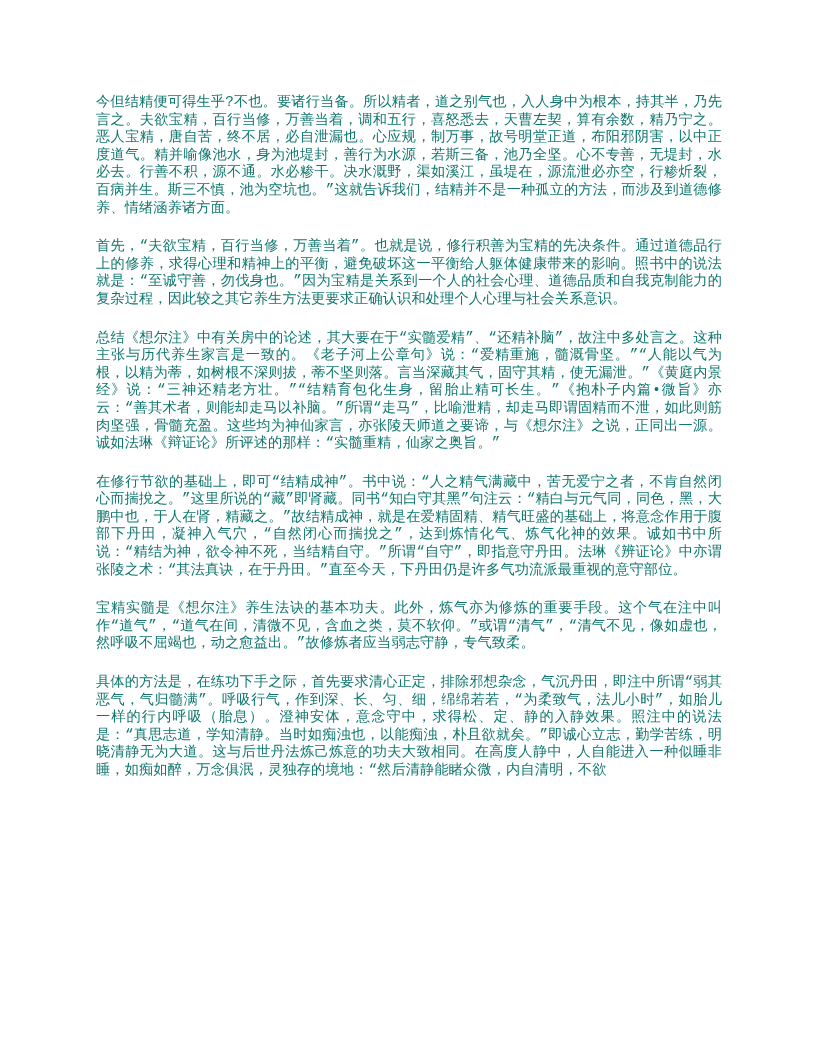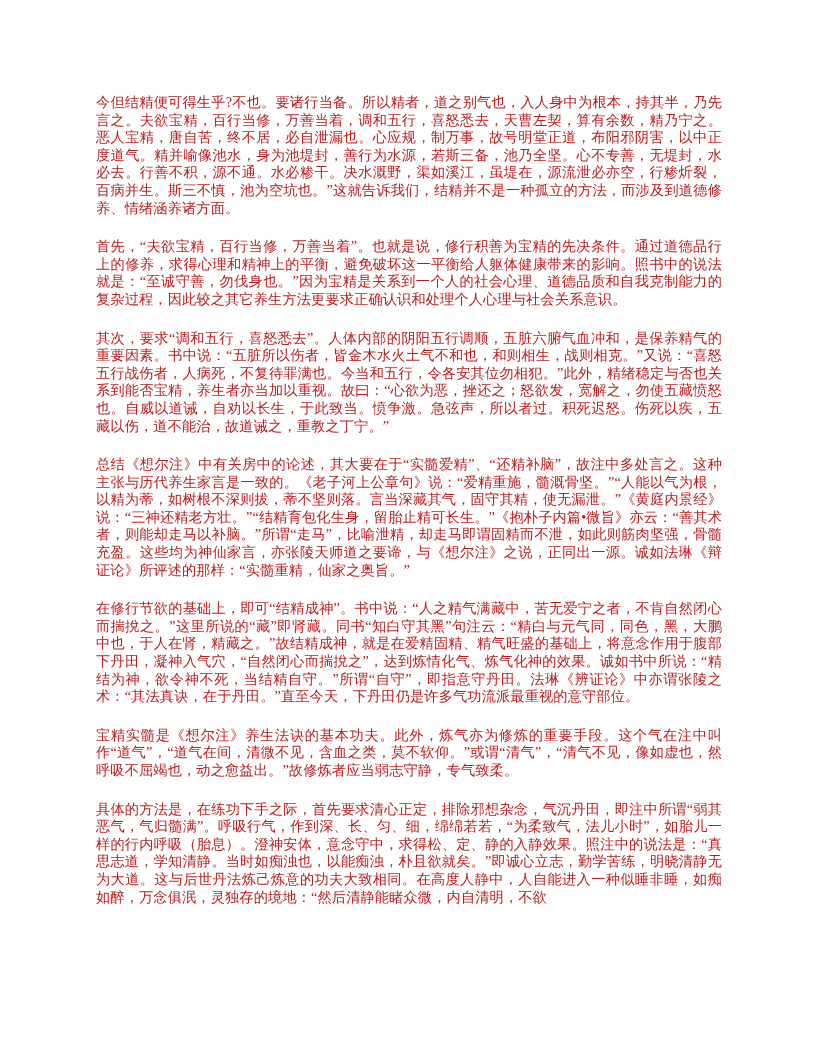--- a/index.html
+++ b/index.html
@@ -13,38 +13,38 @@
     height: 1056px;
     background: #ffffff;
     overflow: hidden;
     font-family: "Liberation Serif", "DejaVu Serif", serif;
   }
   .content {
     position: absolute;
     left: 96px;
     top: 94px;
     width: 626px;
-    color: #b91c1c;
+    color: #0f766e;
     font-size: 14.2px;
     line-height: 17.6px;
     letter-spacing: 0.15px;
     text-align: justify;
     text-justify: inter-ideograph;
+    font-family: Liberation Mono, monospace;
   }
   .content p {
     margin: 0 0 21px 0;
     padding: 0;
   }
 </style>
 </head>
 <body>
 
 <div class="page">
   <div class="content">
     <p>今但结精便可得生乎?不也。要诸行当备。所以精者，道之别气也，入人身中为根本，持其半，乃先言之。夫欲宝精，百行当修，万善当着，调和五行，喜怒悉去，天曹左契，算有余数，精乃宁之。恶人宝精，唐自苦，终不居，必自泄漏也。心应规，制万事，故号明堂正道，布阳邪阴害，以中正度道气。精并喻像池水，身为池堤封，善行为水源，若斯三备，池乃全坚。心不专善，无堤封，水必去。行善不积，源不通。水必糁干。决水溉野，渠如溪江，虽堤在，源流泄必亦空，行糁炘裂，百病并生。斯三不慎，池为空坑也。”这就告诉我们，结精并不是一种孤立的方法，而涉及到道德修养、情绪涵养诸方面。</p>
     <p>首先，“夫欲宝精，百行当修，万善当着”。也就是说，修行积善为宝精的先决条件。通过道德品行上的修养，求得心理和精神上的平衡，避免破坏这一平衡给人躯体健康带来的影响。照书中的说法就是：“至诚守善，勿伐身也。”因为宝精是关系到一个人的社会心理、道德品质和自我克制能力的复杂过程，因此较之其它养生方法更要求正确认识和处理个人心理与社会关系意识。</p>
-    <p>其次，要求“调和五行，喜怒悉去”。人体内部的阴阳五行调顺，五脏六腑气血冲和，是保养精气的重要因素。书中说：“五脏所以伤者，皆金木水火土气不和也，和则相生，战则相克。”又说：“喜怒五行战伤者，人病死，不复待罪满也。今当和五行，令各安其位勿相犯。”此外，精绪稳定与否也关系到能否宝精，养生者亦当加以重视。故曰：“心欲为恶，挫还之；怒欲发，宽解之，勿使五藏愤怒也。自威以道诫，自劝以长生，于此致当。愤争激。急弦声，所以者过。积死迟怒。伤死以疾，五藏以伤，道不能治，故道诫之，重教之丁宁。”</p>
     <p>总结《想尔注》中有关房中的论述，其大要在于“实髓爱精”、“还精补脑”，故注中多处言之。这种主张与历代养生家言是一致的。《老子河上公章句》说：“爱精重施，髓溉骨坚。”“人能以气为根，以精为蒂，如树根不深则拔，蒂不坚则落。言当深藏其气，固守其精，使无漏泄。”《黄庭内景经》说：“三神还精老方壮。”“结精育包化生身，留胎止精可长生。”《抱朴子内篇•微旨》亦云：“善其术者，则能却走马以补脑。”所谓“走马”，比喻泄精，却走马即谓固精而不泄，如此则筋肉坚强，骨髓充盈。这些均为神仙家言，亦张陵天师道之要谛，与《想尔注》之说，正同出一源。诚如法琳《辩证论》所评述的那样：“实髓重精，仙家之奥旨。”</p>
     <p>在修行节欲的基础上，即可“结精成神”。书中说：“人之精气满藏中，苦无爱宁之者，不肯自然闭心而揣挩之。”这里所说的“藏”即肾藏。同书“知白守其黑”句注云：“精白与元气同，同色，黑，大鹏中也，于人在肾，精藏之。”故结精成神，就是在爱精固精、精气旺盛的基础上，将意念作用于腹部下丹田，凝神入气穴，“自然闭心而揣挩之”，达到炼情化气、炼气化神的效果。诚如书中所说：“精结为神，欲令神不死，当结精自守。”所谓“自守”，即指意守丹田。法琳《辨证论》中亦谓张陵之术：“其法真诀，在于丹田。”直至今天，下丹田仍是许多气功流派最重视的意守部位。</p>
     <p>宝精实髓是《想尔注》养生法诀的基本功夫。此外，炼气亦为修炼的重要手段。这个气在注中叫作“道气”，“道气在间，清微不见，含血之类，莫不软仰。”或谓“清气”，“清气不见，像如虚也，然呼吸不屈竭也，动之愈益出。”故修炼者应当弱志守静，专气致柔。</p>
     <p>具体的方法是，在练功下手之际，首先要求清心正定，排除邪想杂念，气沉丹田，即注中所谓“弱其恶气，气归髓满”。呼吸行气，作到深、长、匀、细，绵绵若若，“为柔致气，法儿小时”，如胎儿一样的行内呼吸（胎息）。澄神安体，意念守中，求得松、定、静的入静效果。照注中的说法是：“真思志道，学知清静。当时如痴浊也，以能痴浊，朴且欲就矣。”即诚心立志，勤学苦练，明晓清静无为大道。这与后世丹法炼己炼意的功夫大致相同。在高度人静中，人自能进入一种似睡非睡，如痴如醉，万念俱泯，灵独存的境地：“然后清静能睹众微，内自清明，不欲</p>
   </div>
 </div>
 
 </body></html>

